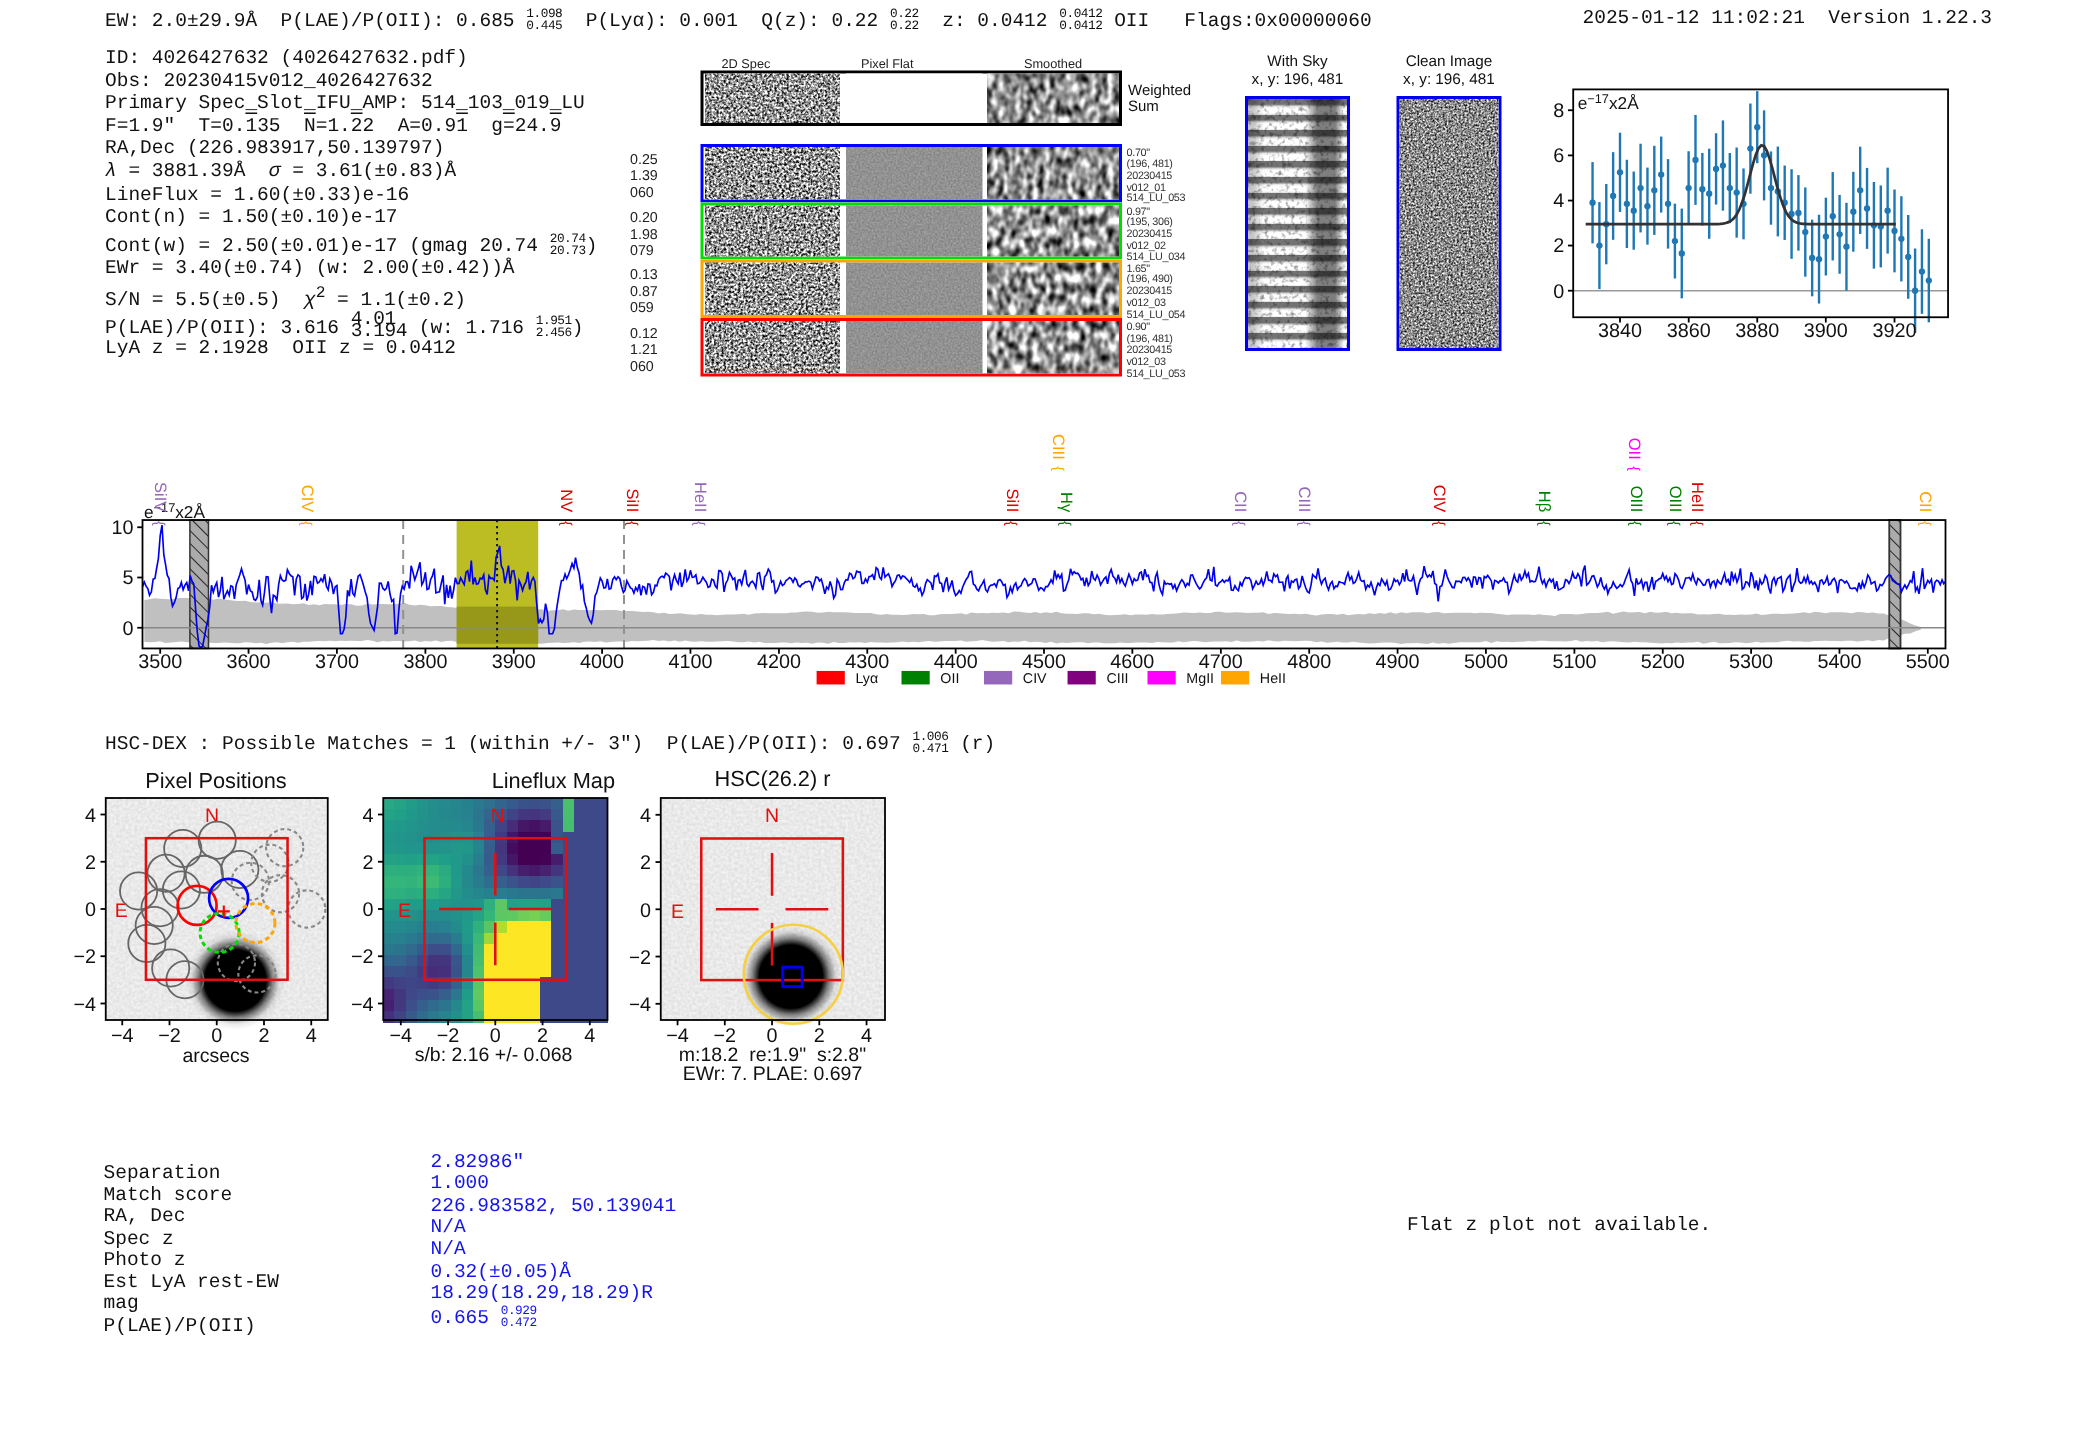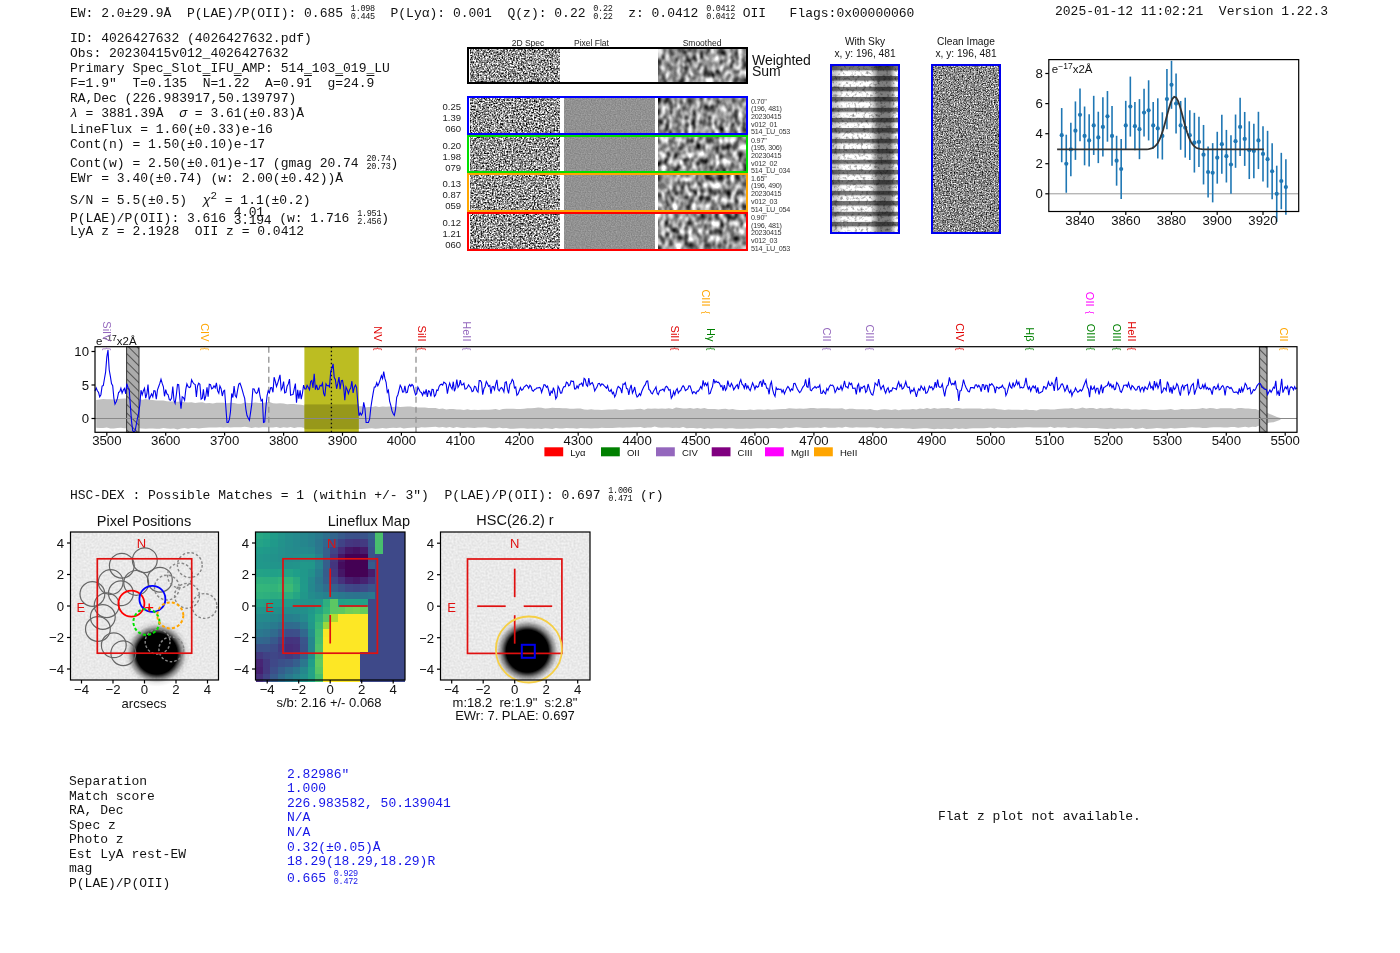--- a/index.html
+++ b/index.html
@@ -2,23 +2,23 @@
 <html><head><meta charset="utf-8"><style>
 *{margin:0;padding:0;box-sizing:border-box}
 html,body{width:1400px;height:953px;background:#fff;font-family:"Liberation Sans",sans-serif}
 .abs{position:absolute}
 .mono13{font-family:"Liberation Mono",monospace;font-size:13px;line-height:14px;color:#111;white-space:pre}
 .blue{color:#1515e8}
 .fr{display:inline-block;vertical-align:-2px;line-height:8.2px;letter-spacing:-0.3px}
 .fr span{display:block}
 .ov{text-decoration:overline}
 .sh{font-size:8.5px;color:#222}
-.rl{font-size:9.5px;line-height:11px;text-align:right;color:#222}
+.rl{font-size:9.5px;line-height:11px;color:#222}
 .rc{font-size:7.2px;line-height:7.7px;color:#333;letter-spacing:-0.2px}
-.wsum{font-size:14px;line-height:11px;color:#111}
+.wsum{font-size:10px;line-height:11px;color:#111}
 .ttl{font-size:10.2px;line-height:11.5px;text-align:center;color:#111}
 .tk{font-family:"Liberation Sans",sans-serif;font-size:13.2px;fill:#111}
 .e17{font-family:"Liberation Sans",sans-serif;font-size:11.5px;fill:#111}
 .em{font-family:"Liberation Sans",sans-serif;font-size:11px}
 .embr{font-family:"Liberation Sans",sans-serif;font-size:9.5px}
 .lg{font-family:"Liberation Sans",sans-serif;font-size:9.5px;fill:#111}
 .ne{font-family:"Liberation Sans",sans-serif;font-size:13px;fill:#e01010}
 .ptitle{font-size:14.5px;color:#111}
 .cap{font-size:13px;color:#111;white-space:pre}
 svg{display:block}
@@ -93,21 +93,21 @@
 <div class="abs mono13" style="left:70px;top:76.5px">F=1.9"  T=0.<span class="ov">1</span>35  <span class="ov">N</span>=1.<span class="ov">2</span>2  A=0.9<span class="ov">1</span>  g<span class="ov">=</span>24.<span class="ov">9</span></div>
 <div class="abs mono13" style="left:70px;top:91.5px">RA,Dec (226.983917,50.139797)</div>
 <div class="abs mono13" style="left:70px;top:106.5px"><i>λ</i> = 3881.39Å  <i>σ</i> = 3.61(±0.83)Å</div>
 <div class="abs mono13" style="left:70px;top:122.5px">LineFlux = 1.60(±0.33)e-16</div>
 <div class="abs mono13" style="left:70px;top:137.5px">Cont(n) = 1.50(±0.10)e-17</div>
 <div class="abs mono13" style="left:70px;top:155.0px">Cont(w) = 2.50(±0.01)e-17 (gmag 20.74 <span class="fr" style="font-size:8.5px"><span>20.74</span><span>20.73</span></span>)</div>
 <div class="abs mono13" style="left:70px;top:171.5px">EWr = 3.40(±0.74) (w: 2.00(±0.42))Å</div>
 <div class="abs mono13" style="left:70px;top:189.0px">S/N = 5.5(±0.5)  <i>χ</i><sup>2</sup> = 1.1(±0.2)</div>
 <div class="abs mono13" style="left:70px;top:209.0px">P(LAE)/P(OII): 3.616 <span class="fr" style="font-size:13px"><span>4.01</span><span>3.194</span></span> (w: 1.716 <span class="fr" style="font-size:8.5px"><span>1.951</span><span>2.456</span></span>)</div>
 <div class="abs mono13" style="left:70px;top:225.0px">LyA z = 2.1928  OII z = 0.0412</div>
-<div class="abs" style="left:493px;top:32px;width:70px;text-align:center"><span class="sh">2D Spec</span></div>
+<div class="abs" style="left:481px;top:32px;width:70px;text-align:left"><span class="sh">2D Spec</span></div>
 <div class="abs" style="left:574px;top:32px;width:70px;text-align:left"><span class="sh">Pixel Flat</span></div>
 <div class="abs" style="left:667px;top:32px;width:70px;text-align:center"><span class="sh">Smoothed</span></div>
 <div class="abs" style="left:467.0px;top:47.0px;width:281.0px;height:37.3px;border:2px solid #000;background:#fff">
 <svg style="position:absolute;left:0.5px;top:0" width="90" height="33">
       <rect width="90" height="33" filter="url(#nz0)"></rect>
     </svg>
 <div style="position:absolute;left:95px;top:0;width:91px;height:33px;background:#fff"></div>
 <svg style="position:absolute;left:189px;top:0" width="88" height="33">
       <rect width="88" height="33" filter="url(#sm0)"></rect>
     </svg>

